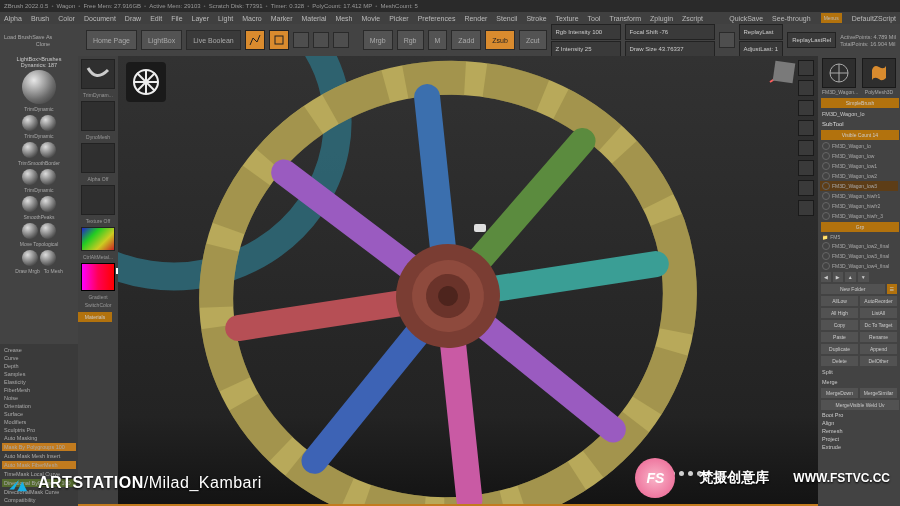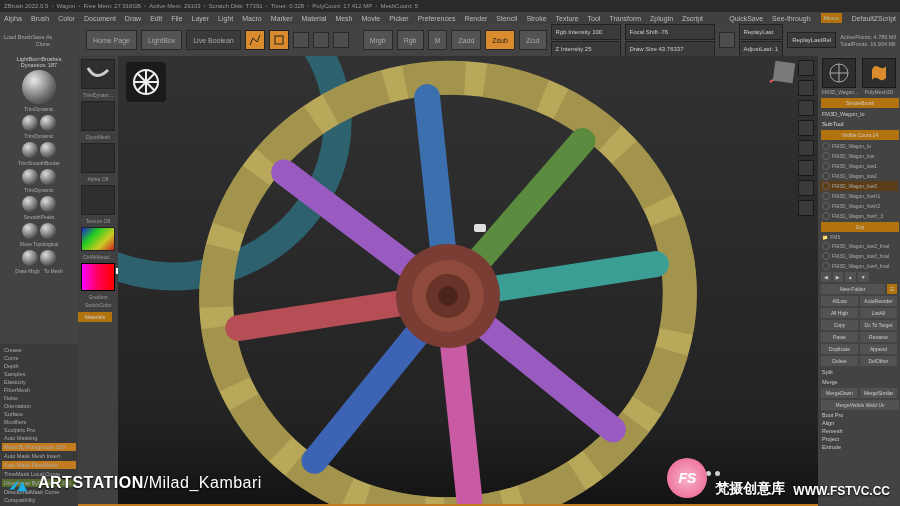--- a/index.html
+++ b/index.html
@@ -65,21 +65,21 @@
   .wheel-svg { position:absolute; inset:0; width:100%; height:100%; }
 
   
   .cursor-ind { position:absolute; top:168px; left:356px; font-size:6px; color:#ddd; background:rgba(255,255,255,.85); padding:1px 2px; border-radius:2px; }
 
   
   .wm-art { position:absolute; bottom:10px; left:6px; display:flex; align-items:center; gap:6px; }
   .wm-art .logo { width:26px; height:26px; }
   .wm-art .txt { color:#fff; font-size:16px; font-weight:800; letter-spacing:.5px; text-shadow:0 1px 2px #000; }
   .wm-art .txt .thin { font-weight:300; }
-  .wm-fs { position:absolute; bottom:8px; right:10px; display:flex; align-items:flex-end; gap:8px; }
+  .wm-fs { position:absolute; bottom:8px; right:10px; display:flex; align-items:center; gap:24px; }
   .wm-fs .circ { width:40px; height:40px; border-radius:50%; background:radial-gradient(circle,#f9b4c8,#ea5d8e); display:flex; align-items:center; justify-content:center; color:#fff; font-weight:700; font-size:14px; font-style:italic; }
   .wm-fs .cn { color:#fff; font-size:14px; font-weight:700; text-shadow:0 1px 2px #000; }
   .wm-fs .url { color:#fff; font-size:12px; font-weight:600; text-shadow:0 1px 2px #000; }
   .dotbar { position:absolute; bottom:30px; right:180px; display:flex; gap:4px; }
   .dotbar span { width:5px; height:5px; border-radius:50%; background:#fff; opacity:.8; }
 
   .orange-bar { position:absolute; left:78px; bottom:0; right:82px; height:2px; background:linear-gradient(#c27b1e,#c27b1e); }
 
 </style>
 </head>

